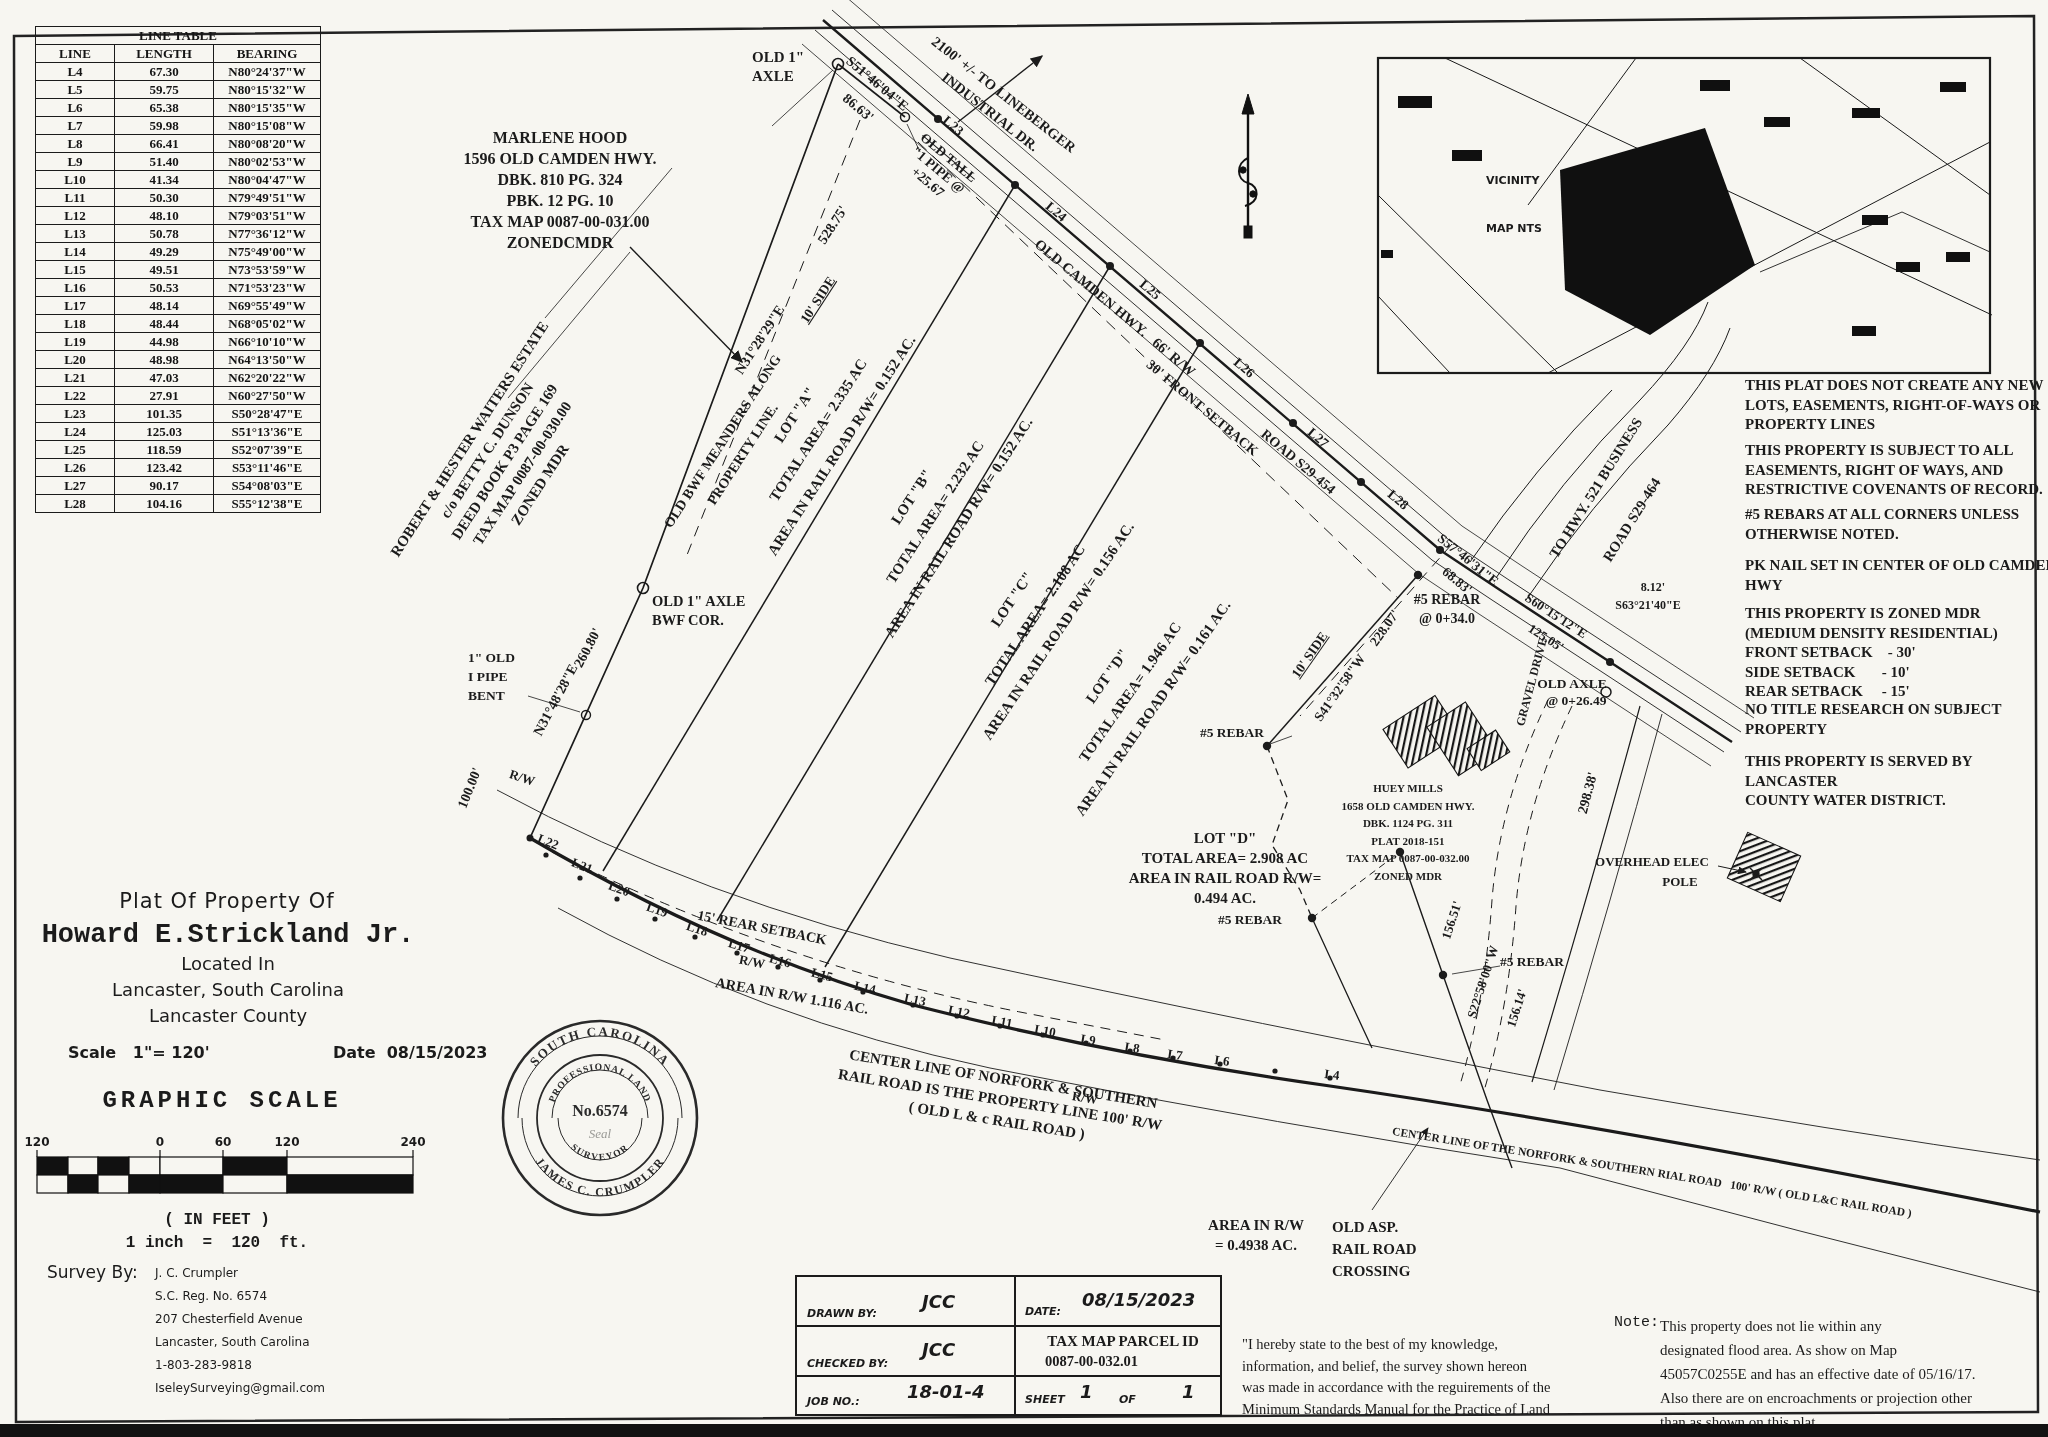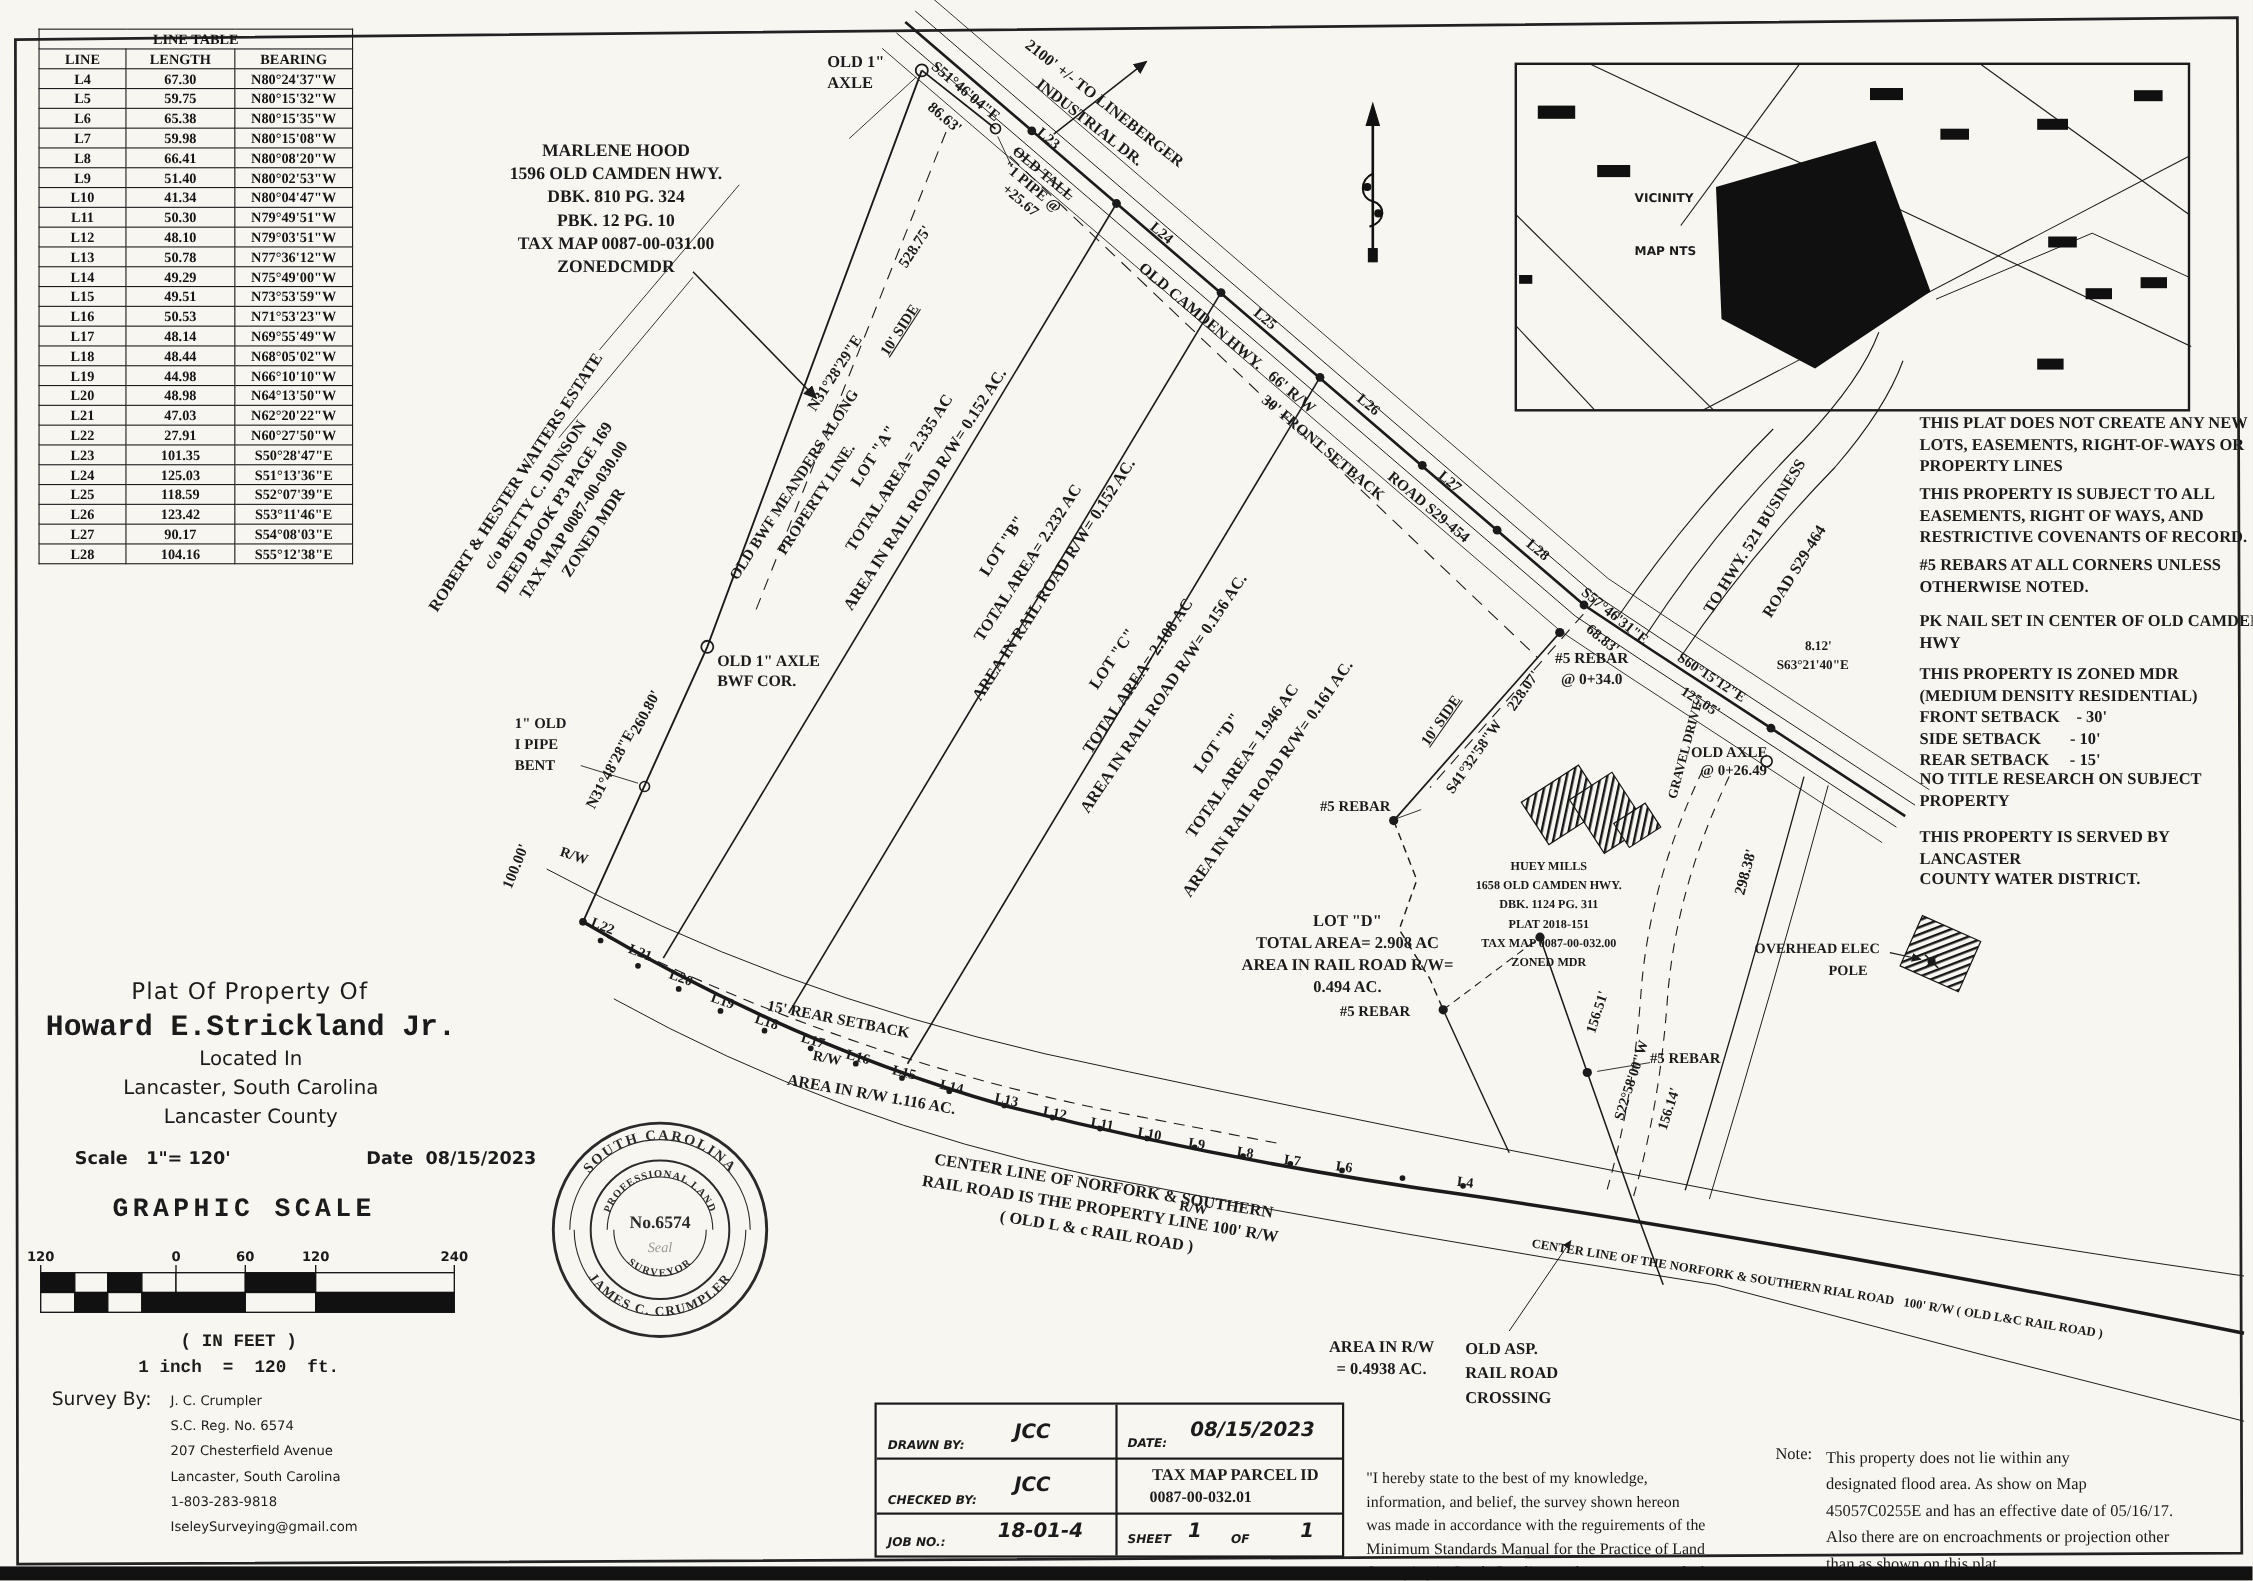--- a/index.html
+++ b/index.html
@@ -528,17 +528,17 @@
   <span class="tval" style="left:283px;top:104px">1</span>
   <span class="tlbl" style="left:322px;top:116px">OF</span>
   <span class="tval" style="left:385px;top:104px">1</span>
 </div>
 
 <div class="cert">
   <div><div>"I hereby state to the best of my knowledge,</div><div>information, and belief, the survey shown hereon</div><div>was made in accordance with the reguirements of the</div><div>Minimum Standards Manual for the Practice of Land</div><div>Surveying in South Carolina, and meets or exceeds the</div></div>
   
 </div>
 
-<div class="L ser" style="left:1614px;top:1314px;font-size:15px;font-weight:normal;font-family:Liberation Serif, serif">Note:</div>
+<div class="L ser" style="left:1614px;top:1314px;font-size:15px;font-weight:normal;font-family:Liberation Mono, monospace">Note:</div>
 <div class="fnote"><div>This property does not lie within any</div><div>designated flood area. As show on Map</div><div>45057C0255E and has an effective date of 05/16/17.</div><div>Also there are on encroachments or projection other</div><div>than as shown on this plat.</div></div>
 
 <div id="bstrip"></div>
 </div>
 
 </body></html>

